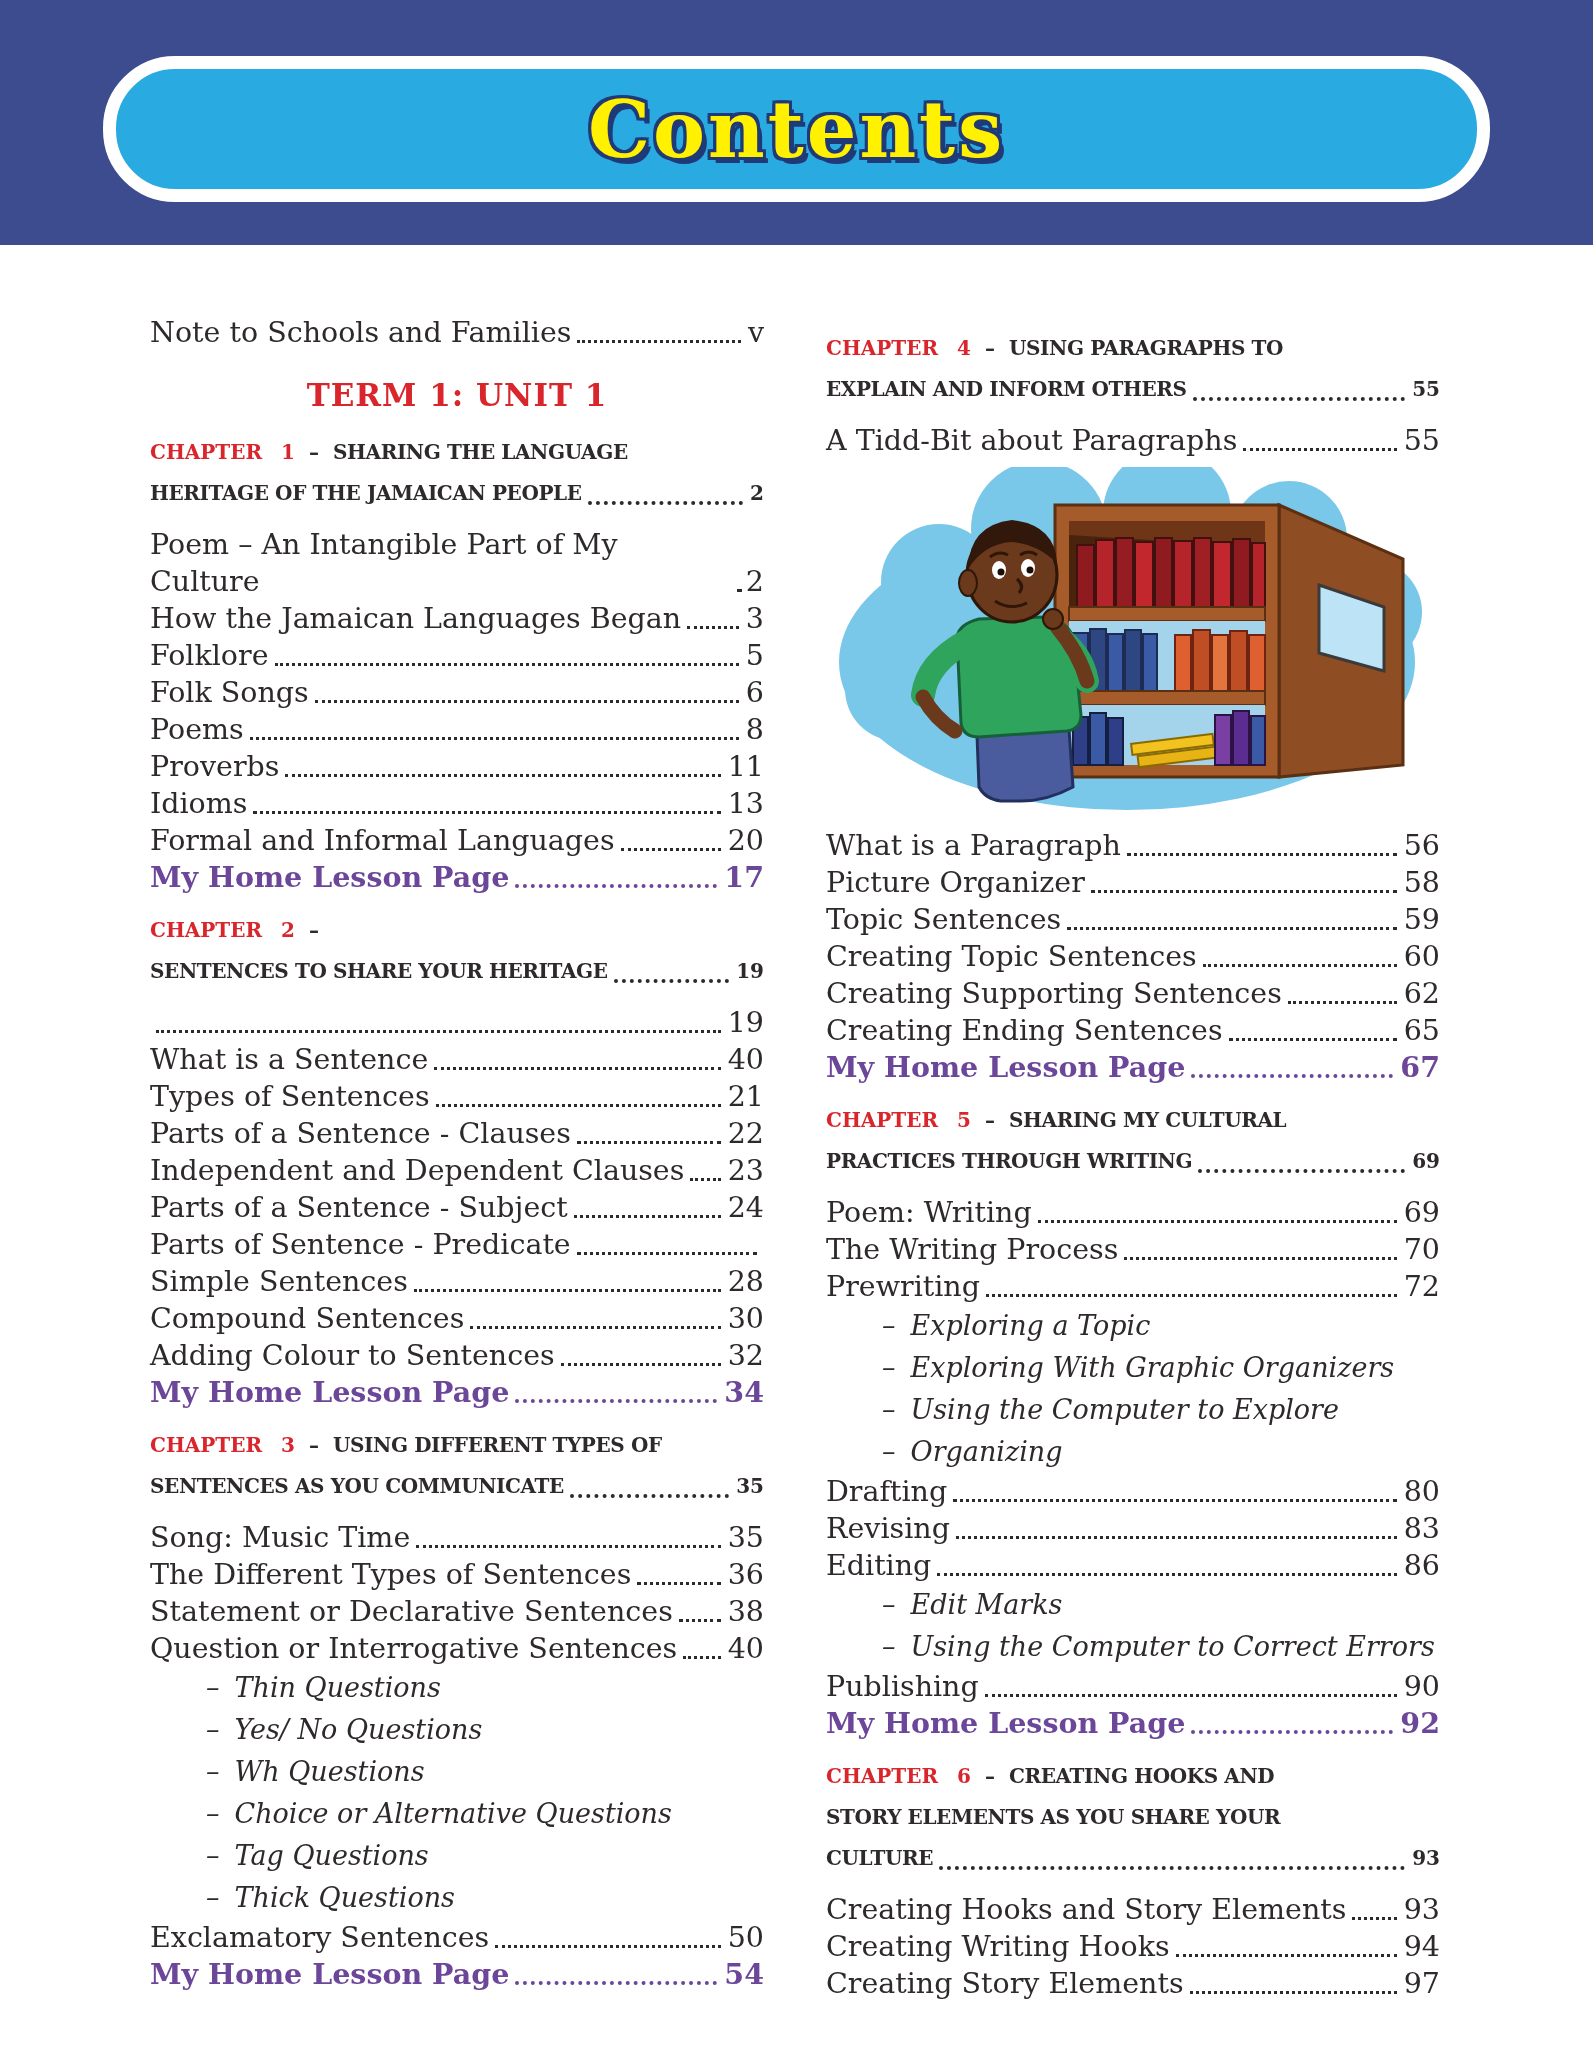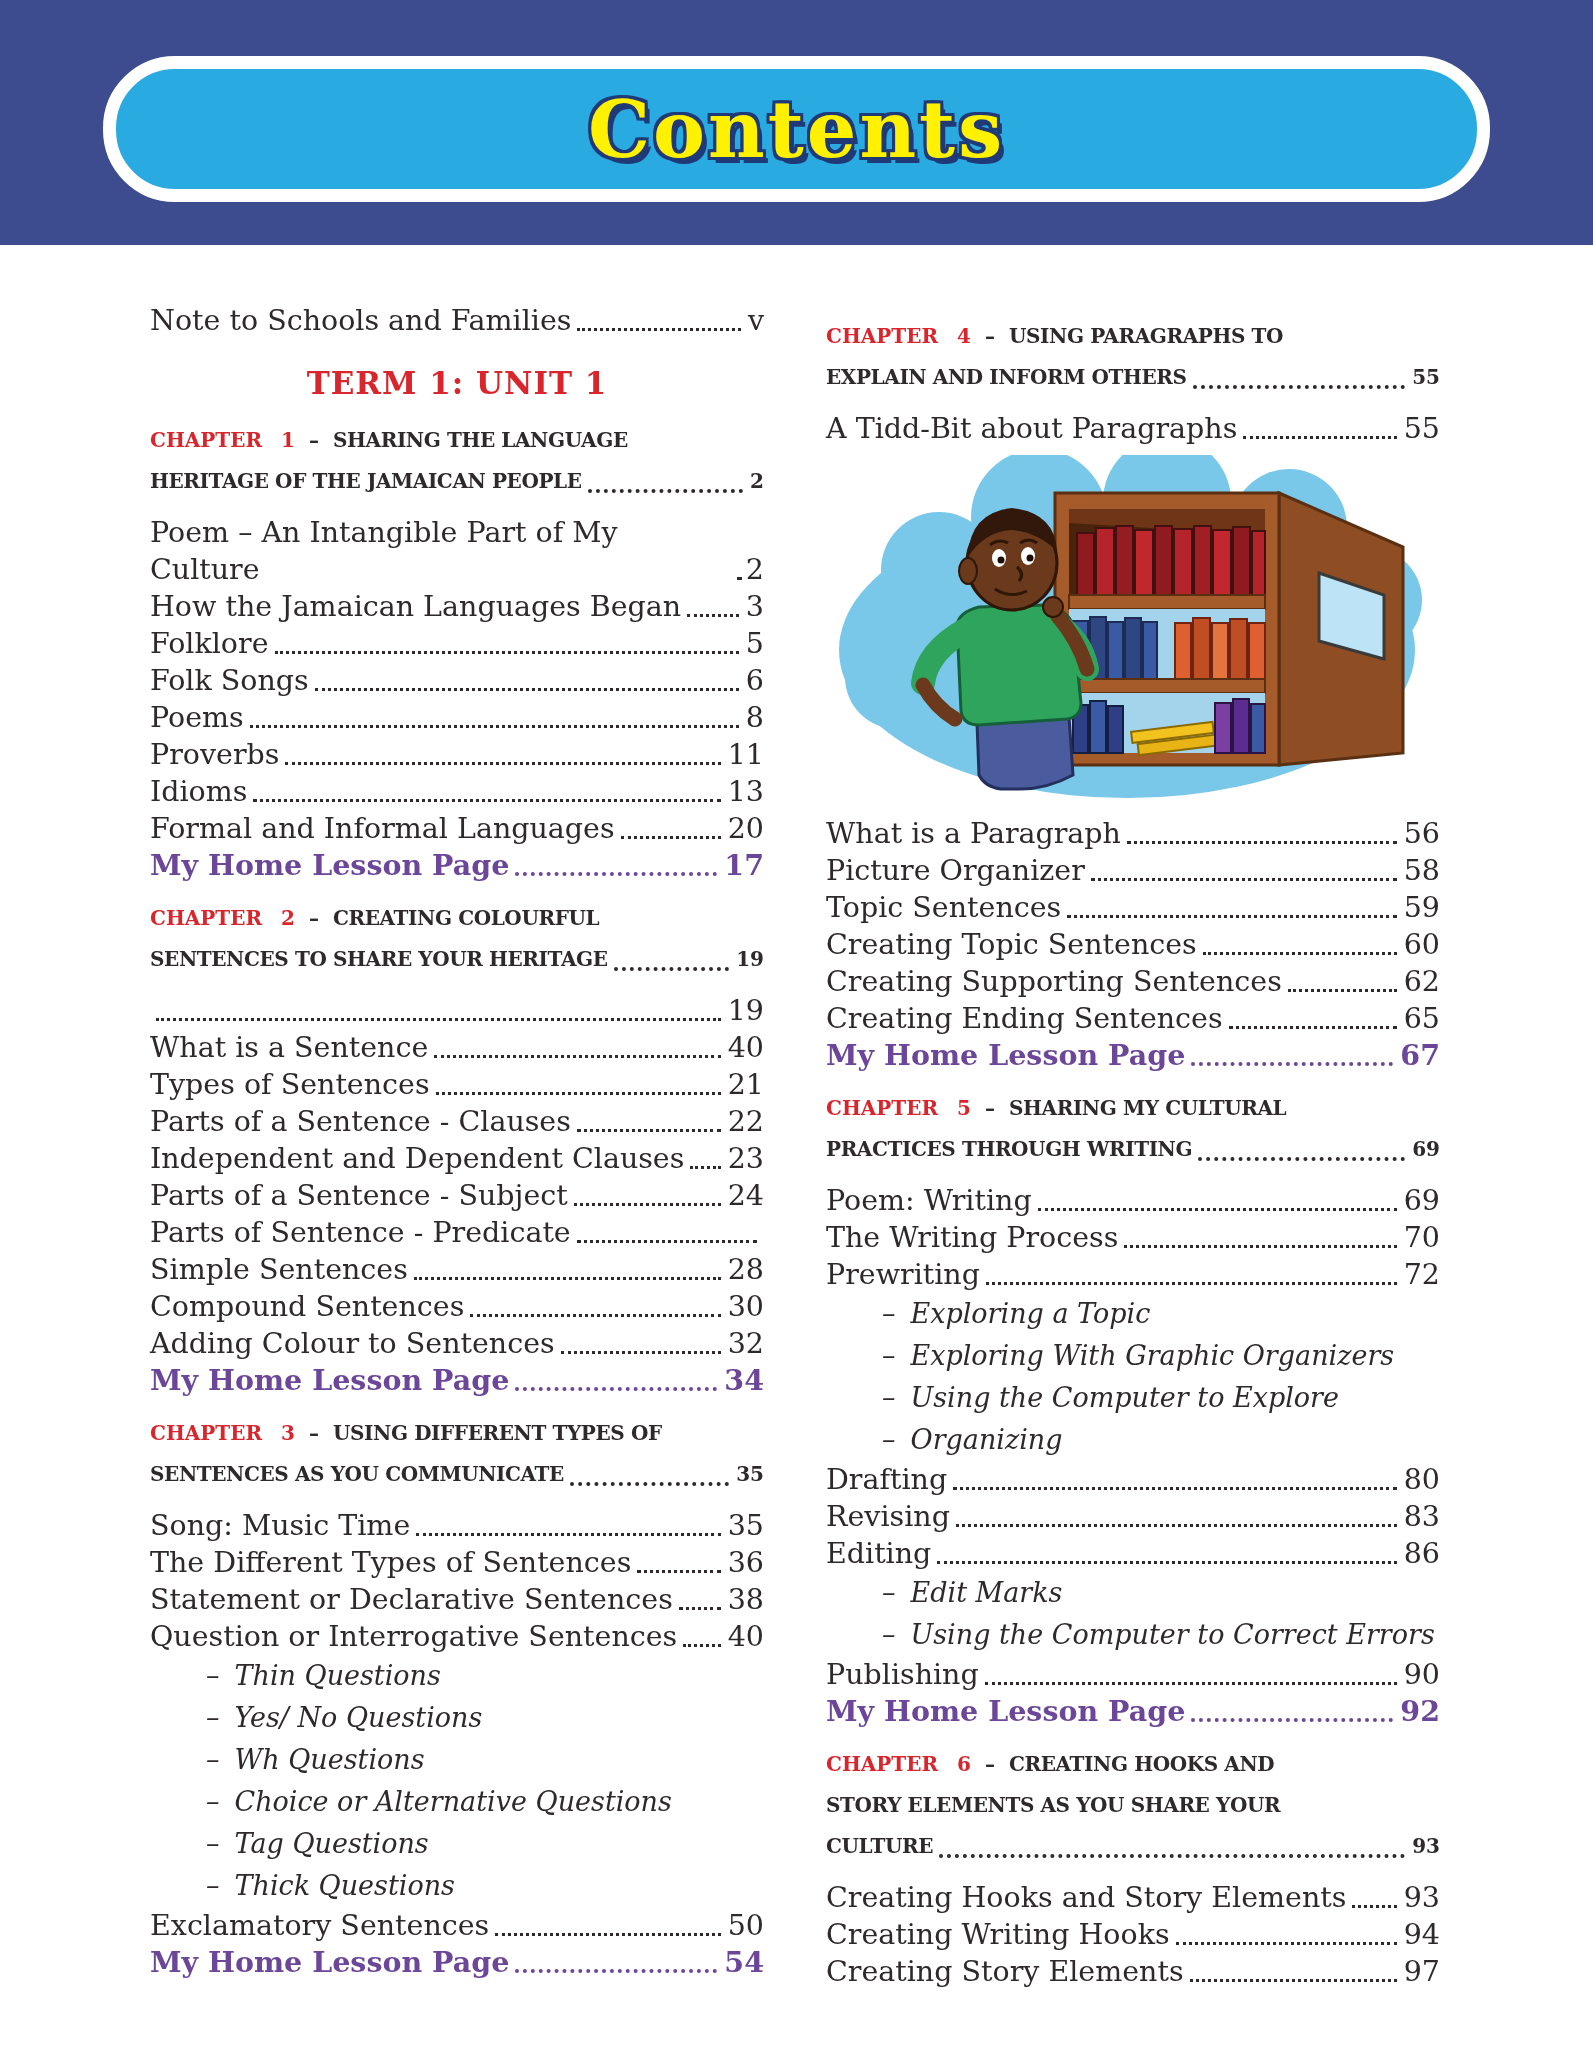--- a/index.html
+++ b/index.html
@@ -12,21 +12,21 @@
   
   .band{position:absolute;left:0;top:0;width:100%;height:245px;background:var(--band);}
   .pill{position:absolute;left:103px;top:56px;width:1387px;height:146px;box-sizing:border-box;
         background:var(--pill);border:13px solid #ffffff;border-radius:72px;
         display:flex;align-items:center;justify-content:center;}
   .pill h1{margin:0;font-size:78px;font-weight:bold;color:var(--title);letter-spacing:3px;
         text-shadow:-3px -3px 0 #203a78,3px -3px 0 #203a78,-3px 3px 0 #203a78,3px 3px 0 #203a78,
                     0 -3px 0 #203a78,0 3px 0 #203a78,-3px 0 0 #203a78,3px 0 0 #203a78,5px 6px 0 #203a78;}
   
   .toc{position:absolute;top:302px;left:0;right:0;}
-  .col{position:absolute;top:0;}
+  .col{position:absolute;top:12px;}
   .col-left{left:150px;width:614px;}
   .col-right{left:826px;width:614px;}
   
   .row{display:flex;align-items:flex-end;line-height:37px;font-size:28.5px;}
   .row .t{flex:0 1 auto;}
   .leader{flex:1 1 12px;min-width:12px;position:relative;}
   .leader::before{content:"";position:absolute;left:6px;right:4px;bottom:8px;
         border-bottom:3.6px dotted currentColor;}
   .pg{flex:0 0 auto;padding-left:3px;}
   .home{color:var(--purple);font-weight:bold;}
@@ -119,21 +119,20 @@
         </div>
         <div class="row home">
           <span class="t">My Home Lesson Page</span>
           <span class="leader"></span>
           <span class="pg">17</span>
         </div>
         <div class="chapter">
           <div class="chline">
             <span class="chlabel">CHAPTER 2</span>
             <span class="chdash">–</span>
-            <span class="chtext">CREATING COLOURFUL</span>
           </div>
           <div class="chline">
             <span class="chtext">SENTENCES TO SHARE YOUR HERITAGE</span>
             <span class="leader"></span>
             <span class="pg">19</span>
           </div>
         </div>
         <div class="row">
           <span class="leader"></span>
           <span class="pg">19</span>

